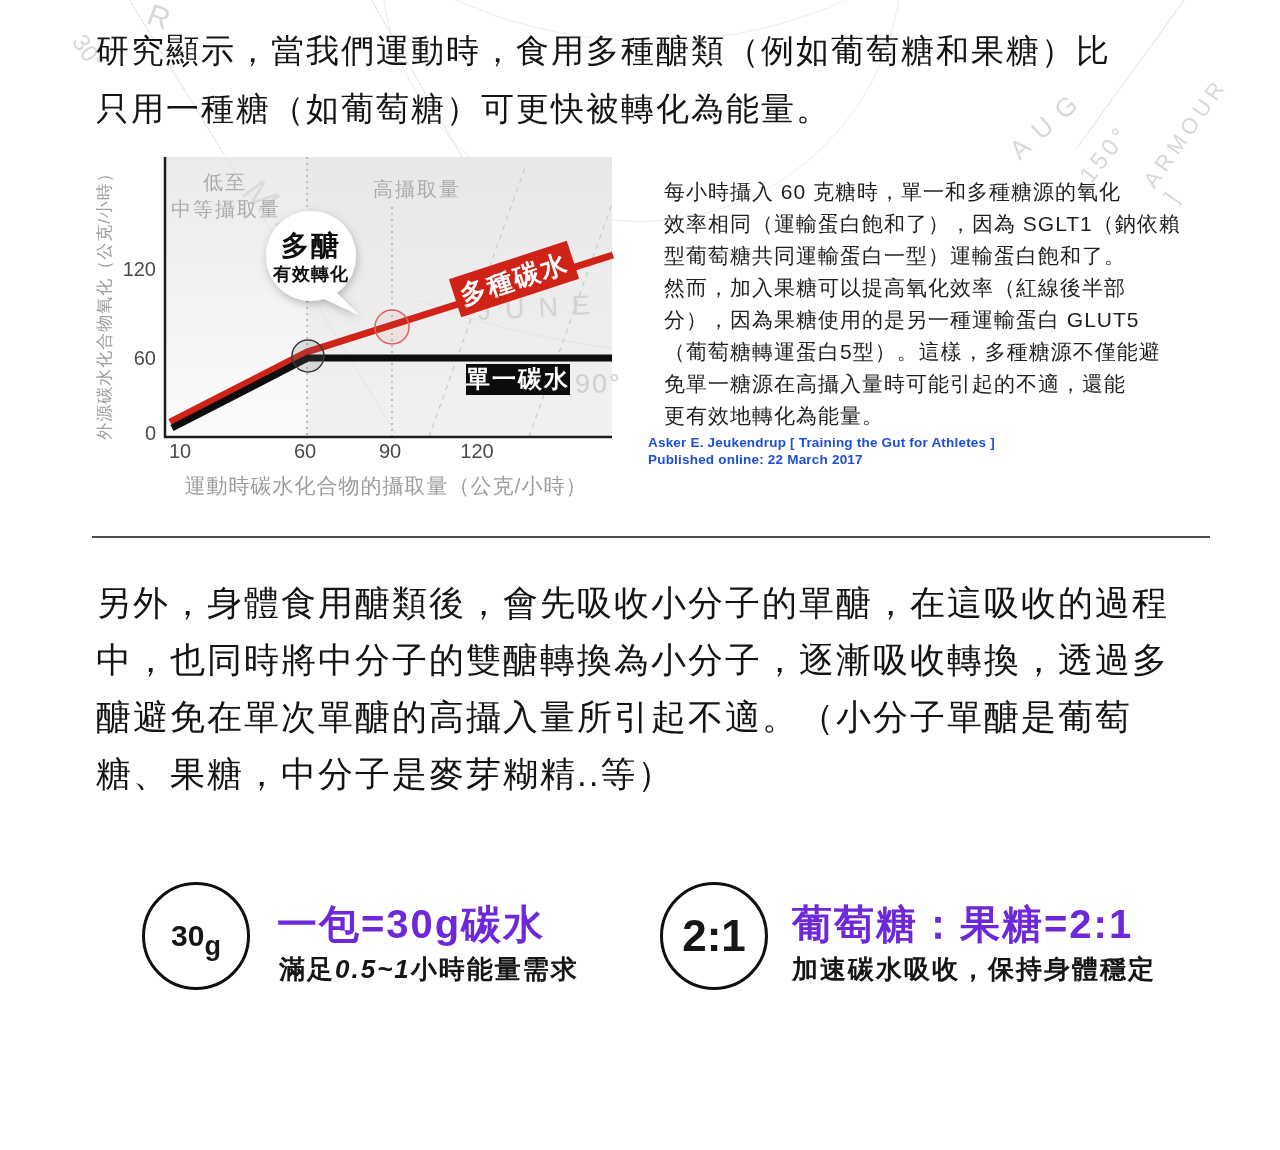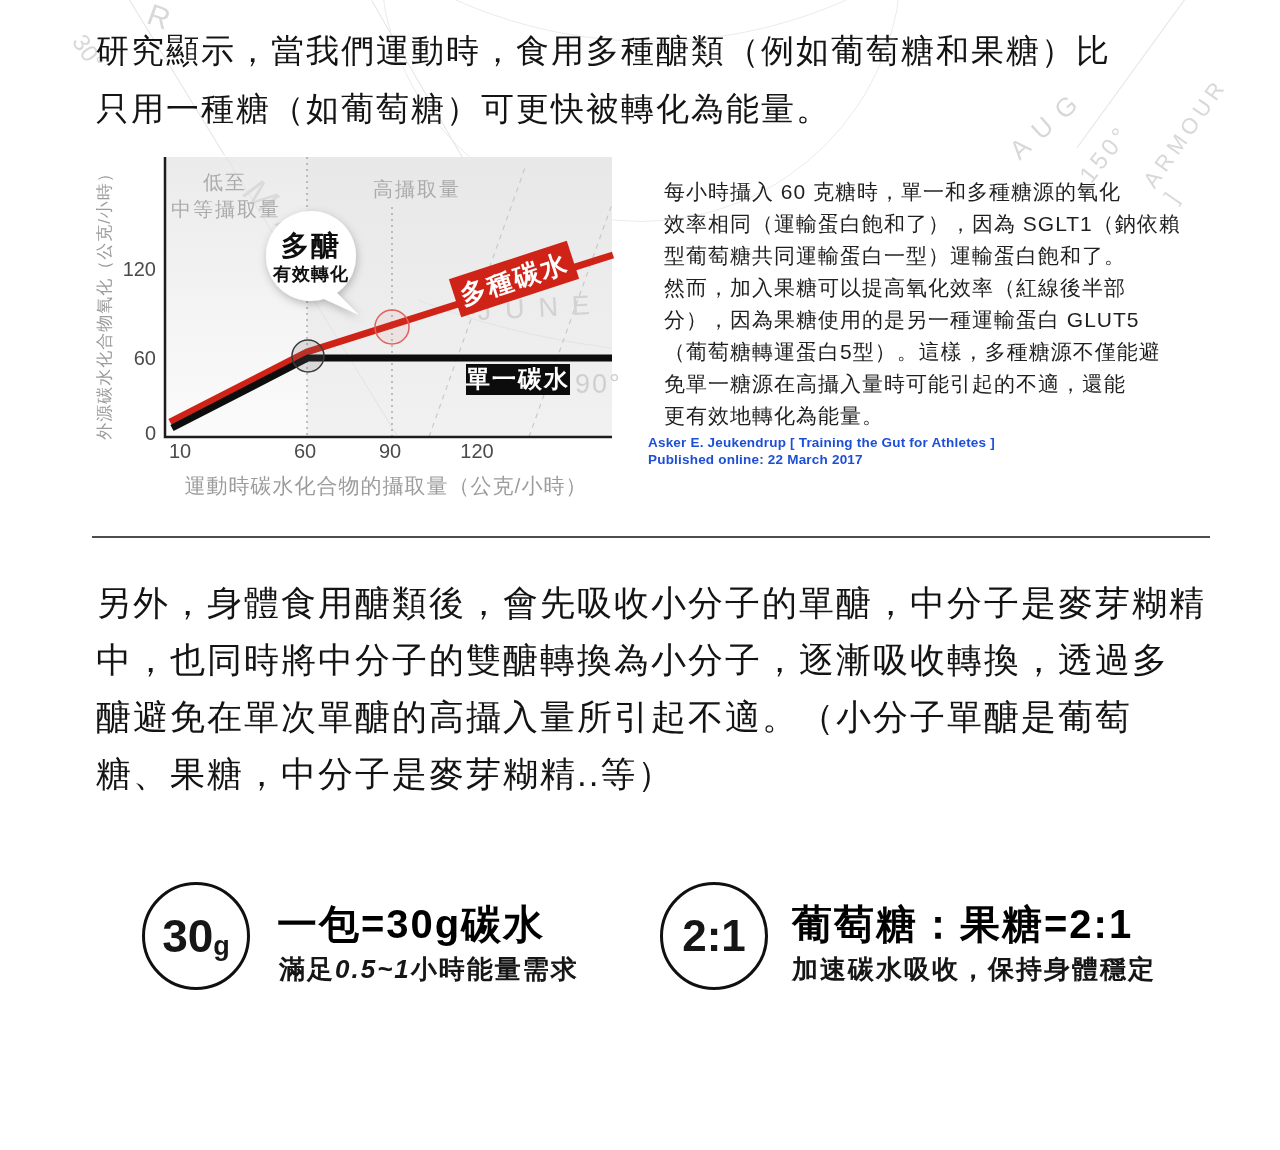--- a/index.html
+++ b/index.html
@@ -13,23 +13,23 @@
   
   .heading{left:96px;top:22px;font-size:33px;line-height:58px;font-weight:500;letter-spacing:2px;color:#141414;}
   .bodytext{left:96px;top:574px;font-size:35px;line-height:57px;font-weight:500;letter-spacing:2px;color:#141414;}
   
   .sidetext{left:648px;top:176px;width:552px;font-size:21px;line-height:32px;letter-spacing:1px;color:#1f1f1f;margin-left:16px;}
   .citation{left:648px;top:418px;font-size:13.5px;line-height:17px;font-weight:600;color:#1d4ed8;letter-spacing:0.2px;margin-top:16px;}
   .divider{left:92px;top:536px;width:1118px;height:2px;background:#4d4d4d;}
   
   .badge-circle{position:absolute;width:108px;height:108px;border:3px solid #101010;border-radius:50%;
                 display:flex;align-items:center;justify-content:center;box-sizing:border-box;background:#fff;}
-  .badge-circle .big{font-size:46px;font-weight:800;letter-spacing:0;}
+  .badge-circle .big{font-size:30px;font-weight:800;letter-spacing:0;}
   .badge-circle .sub-g{font-size:27px;font-weight:800;transform:translateY(10px);}
-  .badge-title{position:absolute;font-size:40px;font-weight:800;letter-spacing:2px;color:#000000;}
+  .badge-title{position:absolute;font-size:40px;font-weight:800;letter-spacing:2px;color:#6d28d9;}
   .badge-sub{position:absolute;font-size:26px;font-weight:600;letter-spacing:2px;color:#161616;}
   .badge-sub .num{font-style:italic;}
   
   .chart-svg{position:absolute;left:88px;top:152px;z-index:1;}
   text{font-family:"Liberation Sans","DejaVu Sans",sans-serif;}
 </style>
 </head>
 <body>
 
 <div class="canvas">
@@ -134,21 +134,21 @@
   </div>
 
   <div class="layer citation">
     <div>Asker E. Jeukendrup [ Training the Gut for Athletes ]</div>
     <div>Published online: 22 March 2017</div>
   </div>
 
   <div class="layer divider"></div>
 
   <div class="layer bodytext">
-    <div>另外，身體食用醣類後，會先吸收小分子的單醣，中分子是麥芽糊精</div>
+    <div>另外，身體食用醣類後，會先吸收小分子的單醣，在這吸收的過程</div>
     <div>中，也同時將中分子的雙醣轉換為小分子，逐漸吸收轉換，透過多</div>
     <div>醣避免在單次單醣的高攝入量所引起不適。（小分子單醣是葡萄</div>
     <div>糖、果糖，中分子是麥芽糊精..等）</div>
   </div>
 
   <div class="badge-circle layer" style="left:142px;top:882px;">
     <span class="big">30</span>
       <span class="sub-g">g</span>
   </div>
   <div class="badge-title layer" style="left:277px;top:897px;">一包=30g碳水</div>

